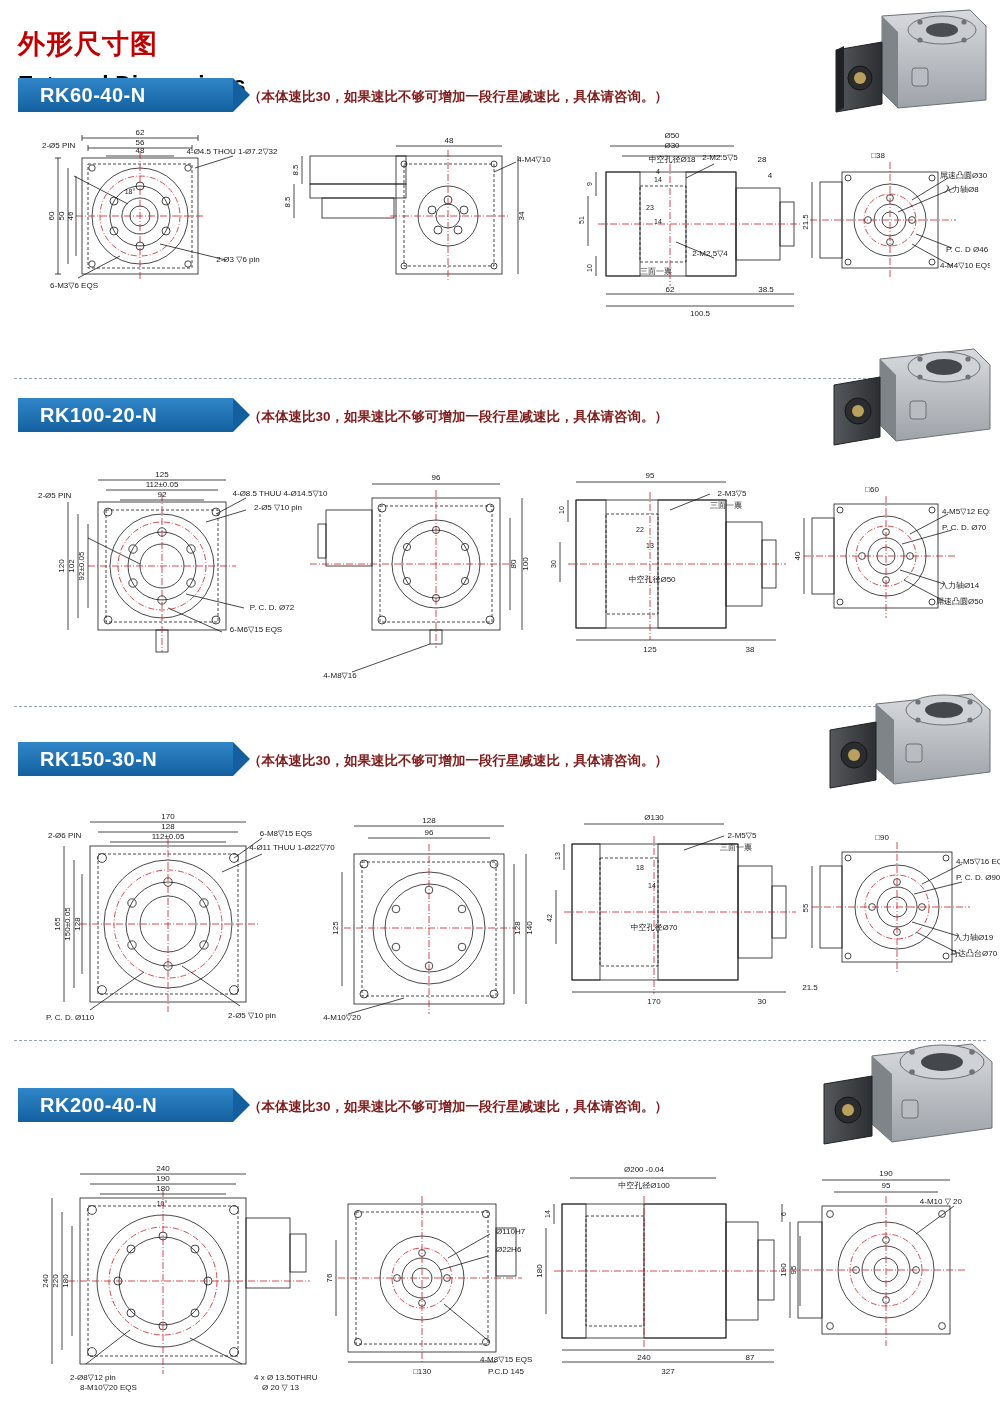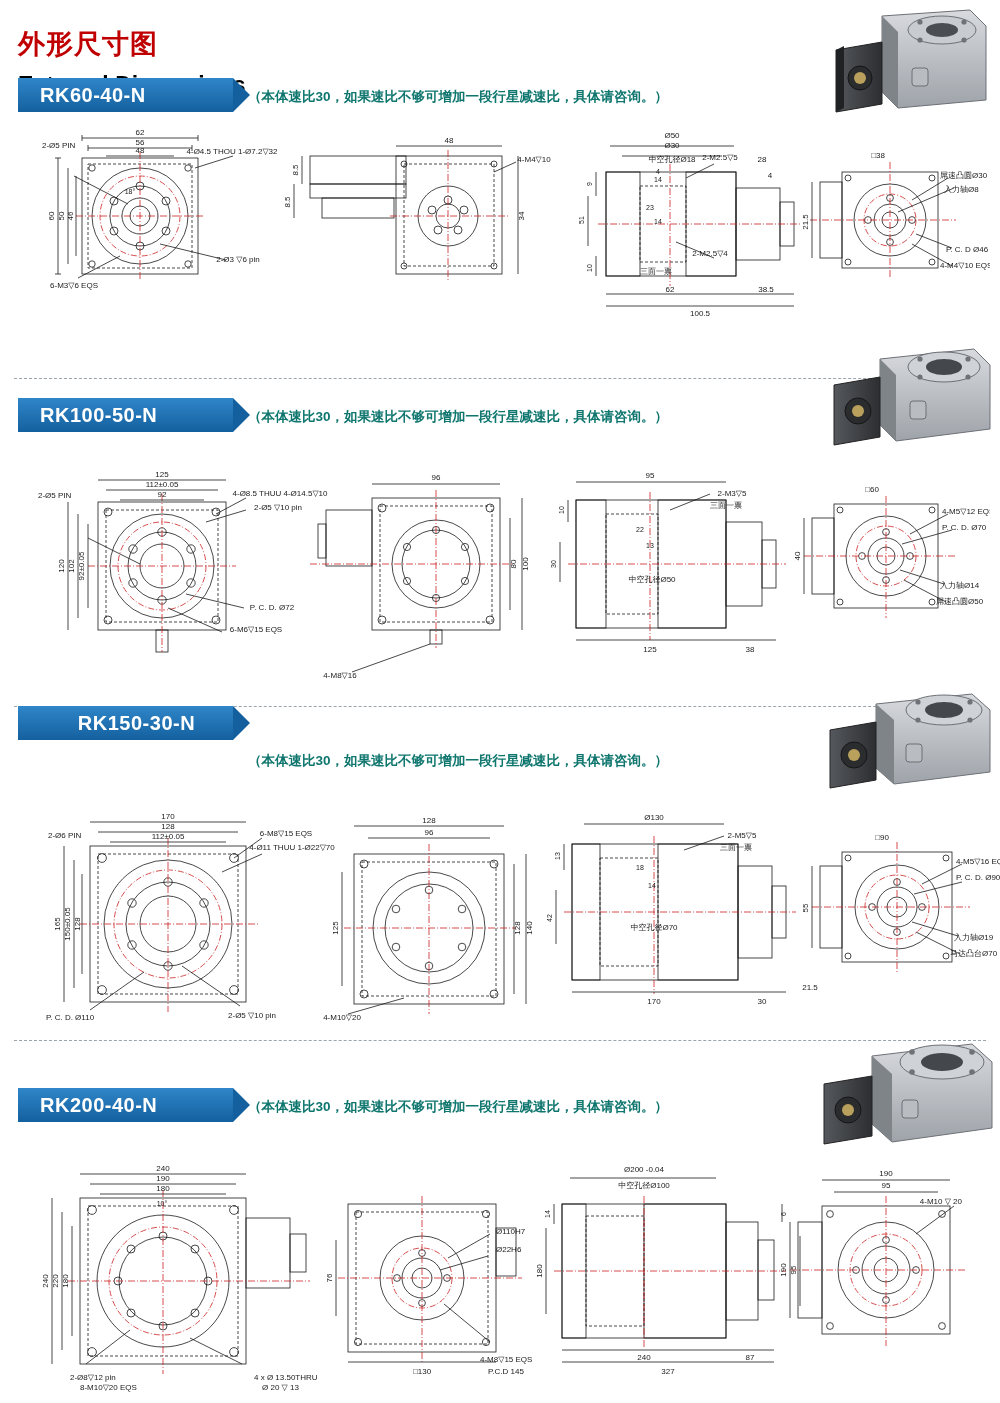--- a/index.html
+++ b/index.html
@@ -65,21 +65,21 @@
     top: 0;
     width: 0;
     height: 0;
     border-top: 17px solid transparent;
     border-bottom: 17px solid transparent;
     border-left: 17px solid #14609f;
   }
   .banner-note {
     position: absolute;
     font-size: 13.5px;
-    color: #0f766e;
+    color: #7f1d1d;
     font-weight: bold;
     white-space: nowrap;
   }
 
   
   .divider {
     position: absolute;
     left: 14px;
     width: 972px;
     border-top: 1px dashed #9aa4ad;
@@ -308,21 +308,21 @@
         <text x="936" y="136">P. C. D Ø46</text>
         <text x="930" y="152">4-M4▽10 EQS</text>
         <text transform="translate(798,106) rotate(-90)" text-anchor="middle">21.5</text>
       </g>
     </svg>
   </div>
 
   <div class="divider" style="top:378px;"></div>
 
   <div class="banner" style="left:18px; top:398px;">
-    <span>RK100-50-N</span>
+    <span>RK100-20-N</span>
   </div>
   <div class="banner-note" style="left:248px; top:408px;">（本体速比30，如果速比不够可增加一段行星减速比，具体请咨询。）</div>
 
   <div class="photo" style="left:822px; top:345px; width:170px; height:110px;">
     <svg width="170" height="110" viewBox="0 0 170 110">
       <polygon points="58,14 152,4 168,20 168,84 74,96 58,80" fill="url(#mgray)" stroke="#6d7176"></polygon>
       <polygon points="58,14 74,30 74,96 58,80" fill="#7f8489"></polygon>
       <ellipse cx="122" cy="22" rx="36" ry="15" fill="#cfd3d7" stroke="#6d7176"></ellipse>
       <ellipse cx="122" cy="22" rx="18" ry="8" fill="#44484c"></ellipse>
       <circle cx="98" cy="14" r="2.6" fill="#6f7378"></circle>
@@ -479,21 +479,21 @@
         <text x="932" y="78">P. C. D. Ø70</text>
         <text x="930" y="136">入力轴Ø14</text>
         <text x="926" y="152">屌速凸圆Ø50</text>
         <text transform="translate(790,104) rotate(-90)" text-anchor="middle">40</text>
       </g>
     </svg>
   </div>
 
   <div class="divider" style="top:706px;"></div>
 
-  <div class="banner" style="left:18px; top:706px;justify-content:center;">
+  <div class="banner" style="left:18px; top:742px;">
     <span>RK150-30-N</span>
   </div>
   <div class="banner-note" style="left:248px; top:752px;">（本体速比30，如果速比不够可增加一段行星减速比，具体请咨询。）</div>
 
   <div class="photo" style="left:820px; top:690px; width:172px; height:110px;">
     <svg width="172" height="110" viewBox="0 0 172 110">
       <polygon points="56,14 152,4 170,20 170,82 74,94 56,78" fill="url(#mgray)" stroke="#6d7176"></polygon>
       <polygon points="56,14 74,30 74,94 56,78" fill="#7f8489"></polygon>
       <ellipse cx="124" cy="20" rx="38" ry="15" fill="#cfd3d7" stroke="#6d7176"></ellipse>
       <ellipse cx="124" cy="20" rx="19" ry="8" fill="#44484c"></ellipse>

